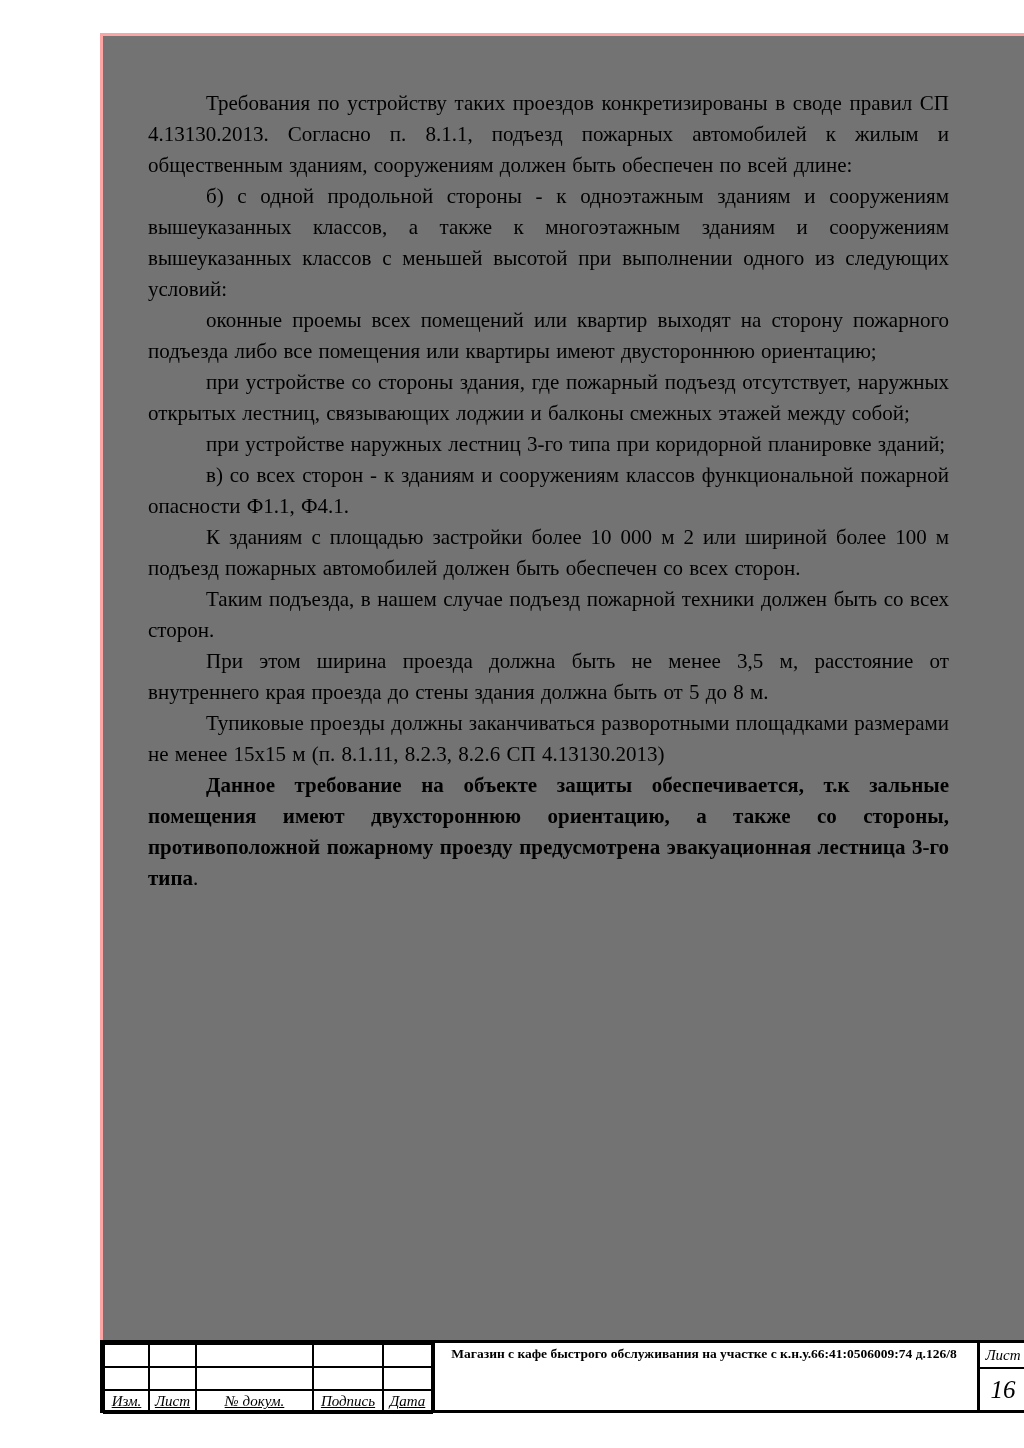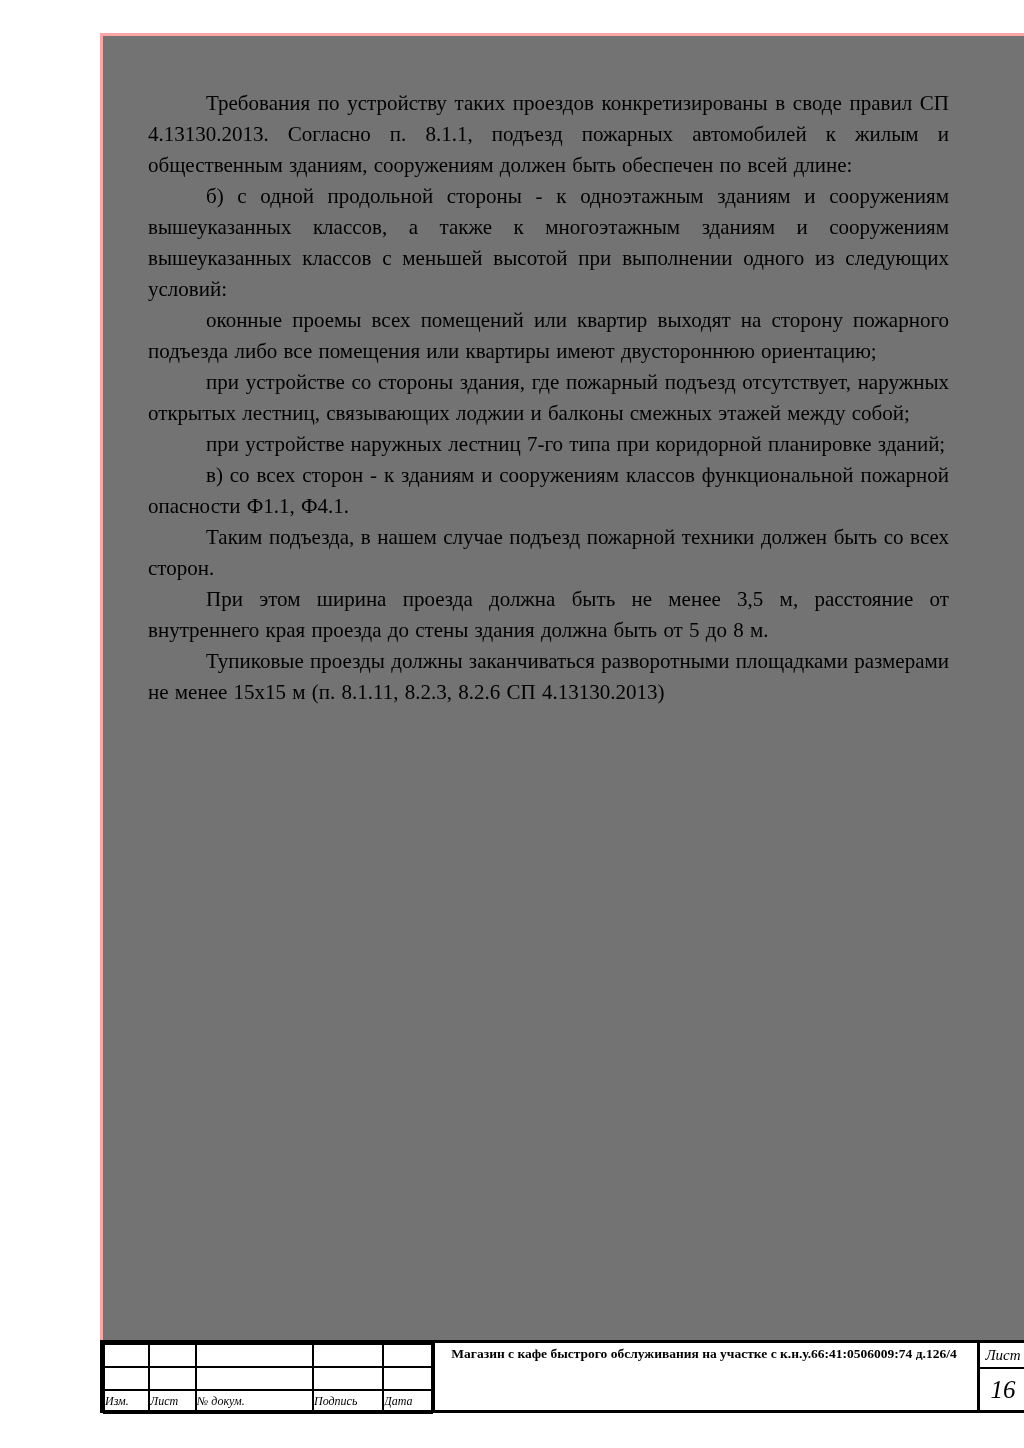--- a/index.html
+++ b/index.html
@@ -55,26 +55,27 @@
   }
   .tb-table {
     border-collapse: collapse;
     table-layout: fixed;
     height: 100%;
   }
   .tb-table td {
     border: 2px solid #000;
     padding: 0;
     height: 21px;
-    text-align: left;
+    text-align: center;
     vertical-align: middle;
     font-style: italic;
-    font-size: 12px;
+    font-size: 15px;
     white-space: nowrap;
     overflow: hidden;
+    text-decoration: underline;
   }
   .tb-title {
     flex: 1;
     border-left: 2px solid #000;
     position: relative;
     overflow: hidden;
   }
   .tb-title .tb-title-text {
     position: absolute;
     top: 3px;
@@ -111,25 +112,27 @@
 </head>
 <body>
 
 <div class="frame">
 
   <div class="body-text">
       <p class="para">Требования по устройству таких проездов конкретизированы в своде правил СП 4.13130.2013. Согласно п. 8.1.1, подъезд пожарных автомобилей к жилым и общественным зданиям, сооружениям должен быть обеспечен по всей длине:</p>
       <p class="para">б) с одной продольной стороны - к одноэтажным зданиям и сооружениям вышеуказанных классов, а также к многоэтажным зданиям и сооружениям вышеуказанных классов с меньшей высотой при выполнении одного из следующих условий:</p>
       <p class="para">оконные проемы всех помещений или квартир выходят на сторону пожарного подъезда либо все помещения или квартиры имеют двустороннюю ориентацию;</p>
       <p class="para">при устройстве со стороны здания, где пожарный подъезд отсутствует, наружных открытых лестниц, связывающих лоджии и балконы смежных этажей между собой;</p>
-      <p class="para">при устройстве наружных лестниц 7-го типа при коридорной планировке зданий;</p>
+      <p class="para">при устройстве наружных лестниц 3-го типа при коридорной планировке зданий;</p>
       <p class="para">в) со всех сторон - к зданиям и сооружениям классов функциональной пожарной опасности Ф1.1, Ф4.1.</p>
+      <p class="para">К зданиям с площадью застройки более 10 000 м 2 или шириной более 100 м подъезд пожарных автомобилей должен быть обеспечен со всех сторон.</p>
       <p class="para">Таким подъезда, в нашем случае подъезд  пожарной техники должен быть со всех сторон.</p>
       <p class="para">При этом ширина проезда должна быть не менее 3,5 м, расстояние от внутреннего края проезда до стены здания должна быть от 5 до 8 м.</p>
       <p class="para">Тупиковые проезды должны заканчиваться разворотными площадками размерами не менее 15х15 м (п. 8.1.11, 8.2.3, 8.2.6 СП 4.13130.2013)</p>
+      <p class="para bold">Данное требование на объекте защиты обеспечивается, т.к зальные помещения имеют двухстороннюю ориентацию, а также со стороны, противоположной пожарному проезду предусмотрена эвакуационная лестница 3-го типа<span class="normal-suffix">.</span></p>
     </div>
 
   <div class="titleblock">
     <table class="tb-table">
       <colgroup>
         <col style="width:45px">
         <col style="width:47px">
         <col style="width:117px">
         <col style="width:70px">
         <col style="width:49px">
@@ -152,21 +155,21 @@
           <tr>
             <td>Изм.</td>
             <td>Лист</td>
             <td>№ докум.</td>
             <td>Подпись</td>
             <td>Дата</td>
           </tr>
         </tbody>
     </table>
     <div class="tb-title">
-      <div class="tb-title-text">Магазин с кафе быстрого обслуживания на участке с к.н.у.66:41:0506009:74 д.126/4</div>
+      <div class="tb-title-text">Магазин с кафе быстрого обслуживания на участке с к.н.у.66:41:0506009:74 д.126/8</div>
     </div>
     <div class="tb-sheet">
       <div class="tb-sheet-label">Лист</div>
       <div class="tb-sheet-value">16</div>
     </div>
   </div>
 
 </div>
 
 </body></html>

